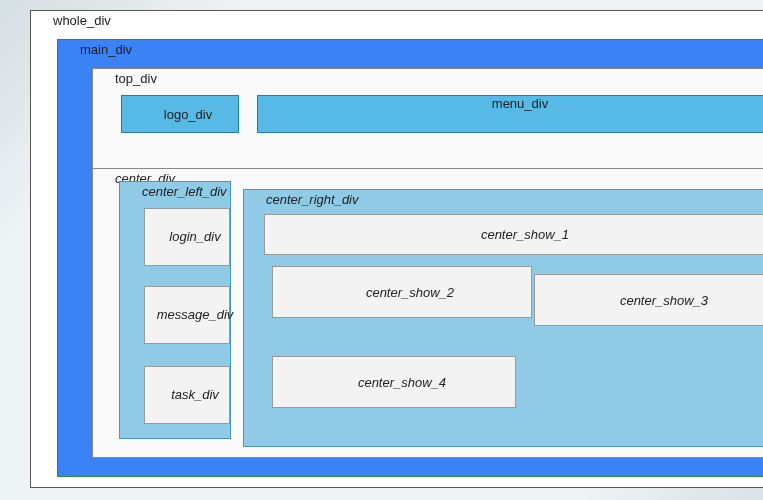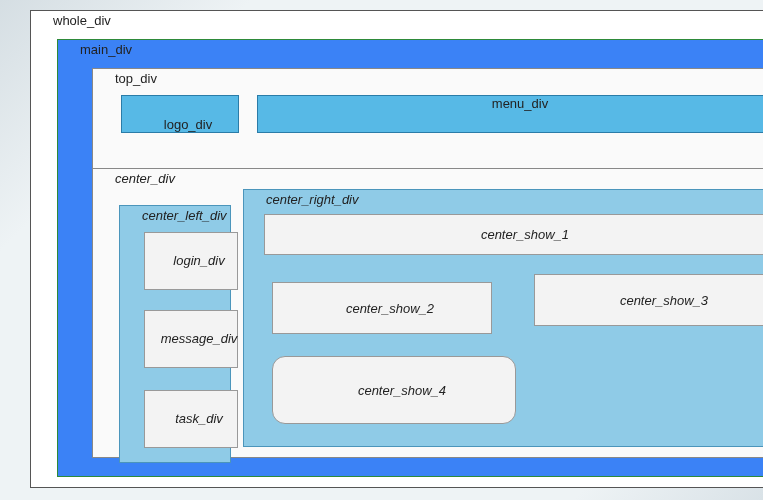--- a/index.html
+++ b/index.html
@@ -56,21 +56,21 @@
     background: #fafafa;
     border: 1px solid #888;
   }
   
   #logo {
     position: absolute;
     left: 12px; top: 26px;
     width: 118px; height: 38px;
     background: #57b9e6;
     border: 1px solid #2a7ca8;
-    display: flex; align-items: flex-end; justify-content: center;
+    display: flex; align-items: center; justify-content: center;
   }
   
   #menu {
     position: absolute;
     left: 148px; top: 26px;
     width: 510px; height: 38px;
     background: #57b9e6;
     border: 1px solid #2a7ca8;
     display: flex; justify-content: center;
   }
@@ -81,29 +81,29 @@
     left: 18px; top: 128px;
     width: 676px; height: 290px;
     background: #fafafa;
     border: 1px solid #888;
     font-style: italic;
   }
 
   
   #center-left {
     position: absolute;
-    left: 10px; top: 36px;
+    left: 10px; top: 12px;
     width: 112px; height: 258px;
     background: #8fcbe7;
     border: 1px solid #4b95bb;
   }
   .left-item {
     position: absolute;
     left: 8px;
-    width: 94px; height: 58px;
+    width: 86px; height: 58px;
     background: #f3f3f3;
     border: 1px solid #999;
     display: flex; align-items: center; justify-content: center;
     text-align: center;
     line-height: 1.2;
     font-size: 13px;
     padding: 2px;
   }
   #login   { top: 26px; }
   #message { top: 104px; text-align: center; }
@@ -118,23 +118,23 @@
     border: 1px solid #4b95bb;
   }
   .show-box {
     position: absolute;
     background: #f3f3f3;
     border: 1px solid #999;
     display: flex; align-items: center; justify-content: center;
     font-size: 13px;
   }
   #show1 { left: 4px; top: 24px; width: 506px; height: 41px; }
-  #show2 { left: 12px; top: 92px; width: 220px; height: 52px; }
+  #show2 { left: 12px; top: 76px; width: 260px; height: 52px; }
   #show3 { left: 274px; top: 84px; width: 244px; height: 52px; }
-  #show4 { left: 12px; top: 166px; width: 244px; height: 68px; border-radius: 13px; }
+  #show4 { left: 12px; top: 166px; width: 244px; height: 52px; }
   #show5 { left: 274px; top: 166px; width: 244px; height: 52px; }
 </style>
 </head>
 <body>
 
 <div id="whole" class="box">
   <span class="label">whole_div</span>
 
   <div id="main" class="box">
     <span class="label">main_div</span>

